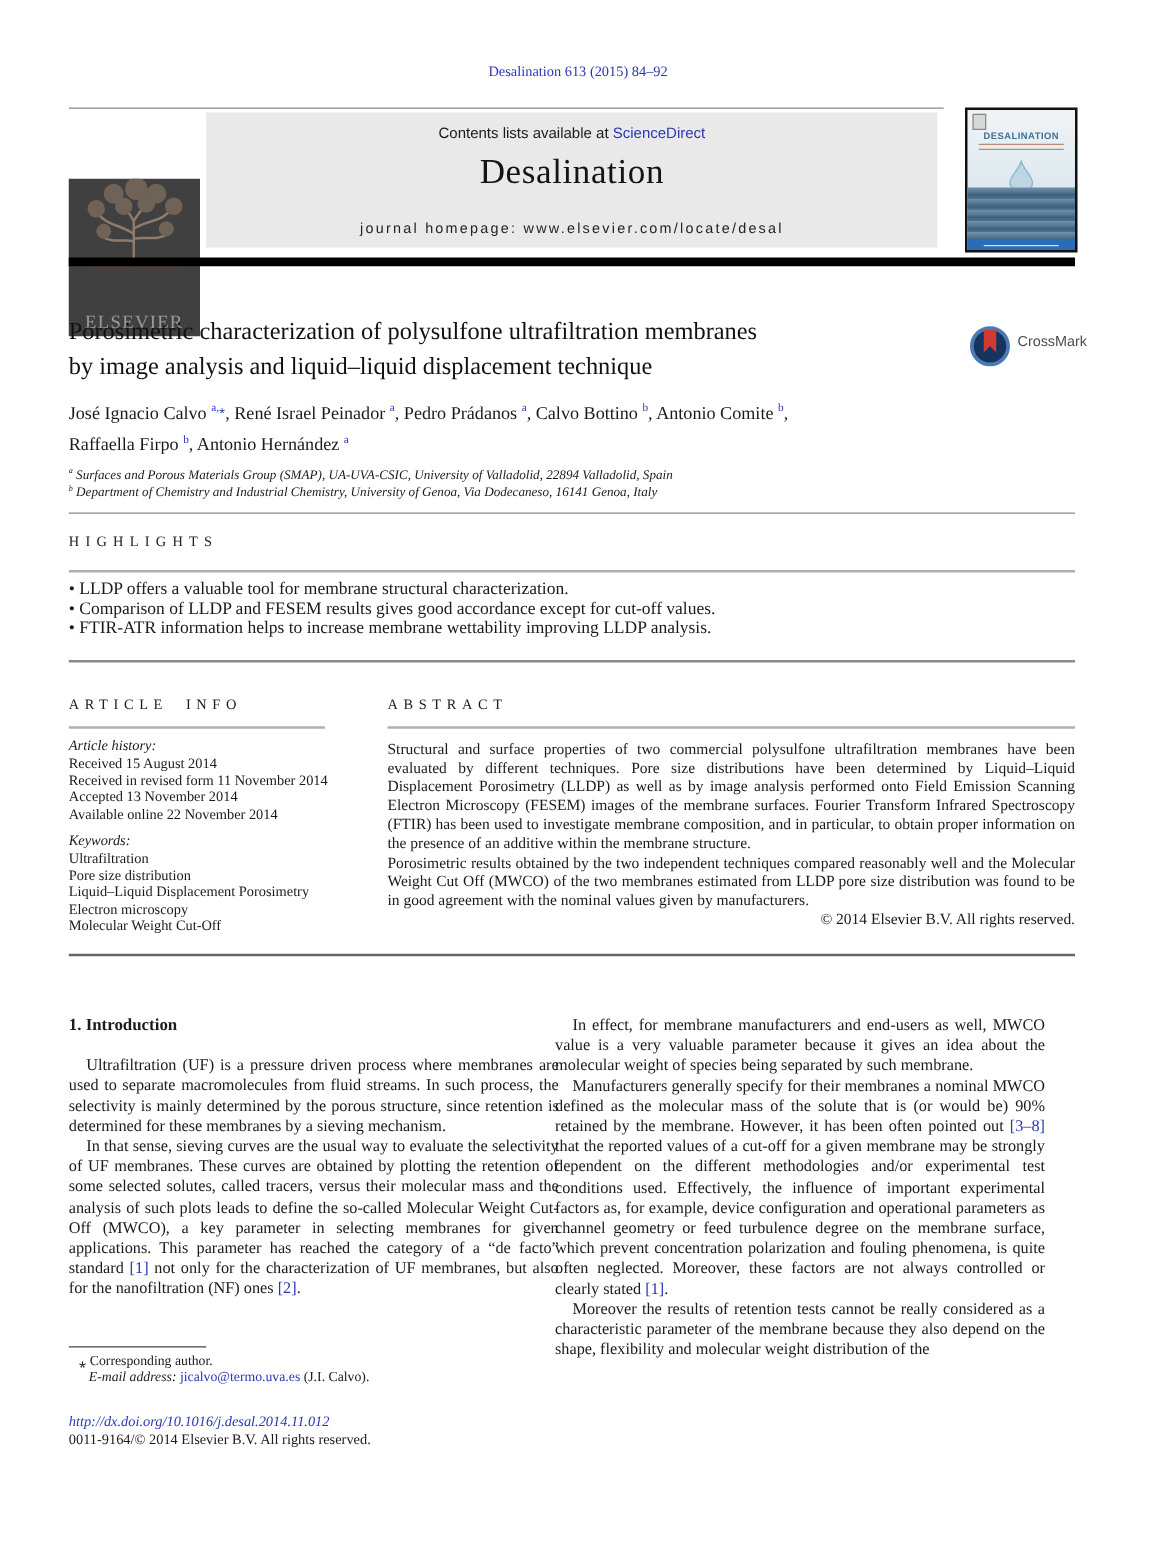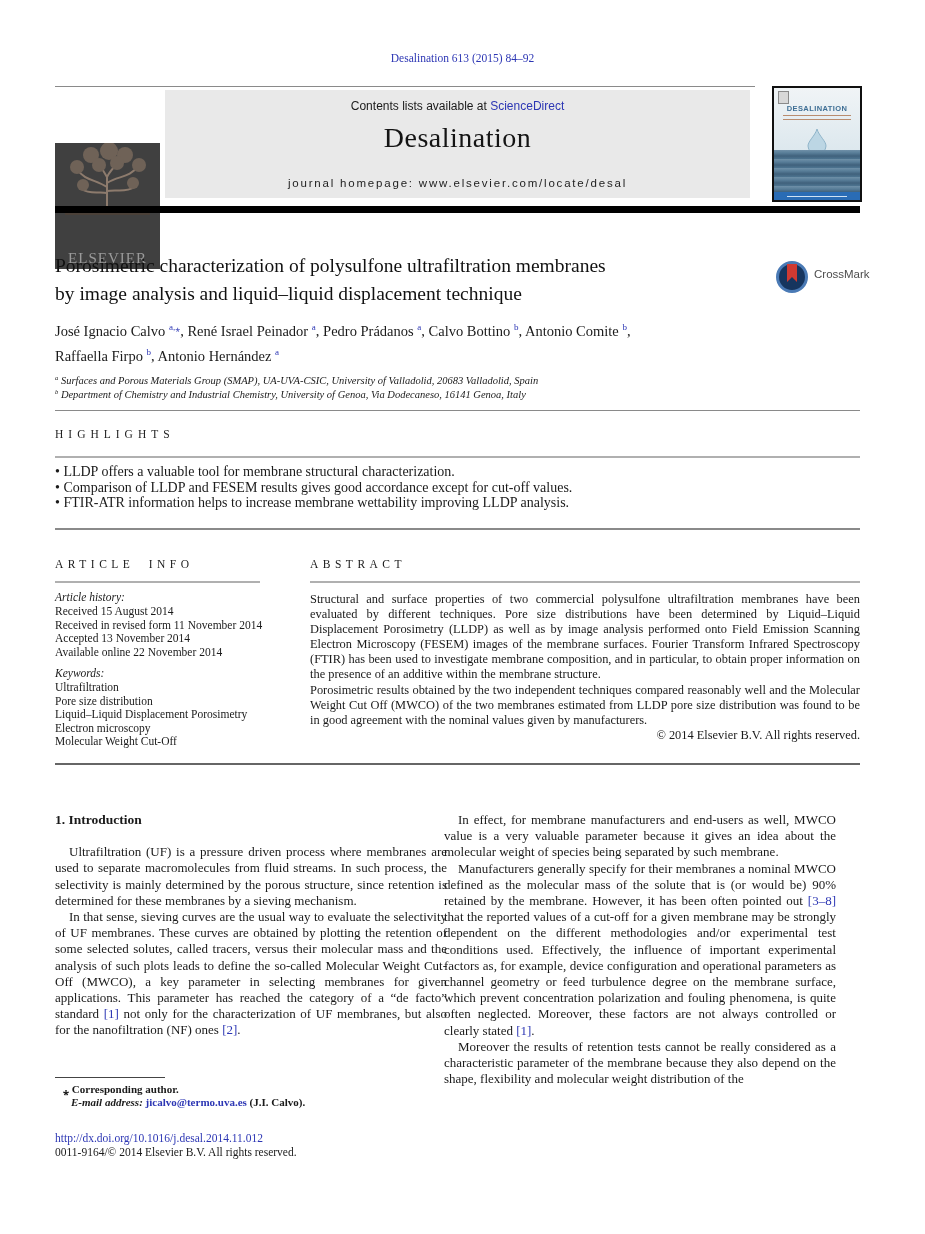--- a/index.html
+++ b/index.html
@@ -67,25 +67,25 @@
 
   .rule4 { top:763px; left:55px; width:805px; height:2px; background:#666; }
 
   .col { top:812px; width:392px; font-size:13px; line-height:16.2px; text-align:justify; }
   .col-left { left:55px; }
   .col-right { left:444px; }
   .sec-heading { font-size:13.5px; font-weight:bold; margin:0 0 16px 0; text-align:left; }
   .col p { margin:0; text-indent:14px; }
 
   .fn-rule { top:1077px; left:55px; width:110px; background:#444; }
-  .fn { left:55px; width:392px; font-size:11px; line-height:13.5px;font-weight:bold; }
+  .fn { left:55px; width:392px; font-size:11px; line-height:13.5px; }
   .fn-star { top:1083px; text-indent:8px; }
   .fn-email { top:1096px; text-indent:16px; }
 
-  .doi { top:1132px; left:55px; font-size:11.5px; }
+  .doi { top:1132px; left:55px; font-size:11.5px;font-style:italic; }
   .issn { top:1146px; left:55px; font-size:11.5px; }
 </style>
 </head>
 <body>
 
 <div class="page">
 
   <div class="abs citation link">Desalination 613 (2015) 84–92</div>
   <div class="rule rule-top"></div>
 
@@ -148,21 +148,21 @@
     <svg class="abs" style="left:9px; top:6px;" width="14" height="22" viewBox="0 0 14 22">
       <path d="M2 0 H12 V18 L7 13 L2 18 Z" fill="#cf3a32"></path>
     </svg>
     <div class="cm-label sans">CrossMark</div>
   </div>
 
   <div class="abs authors" style="white-space:pre-line"><span>José Ignacio Calvo </span><span class="link sup">a,⁎</span><span>, René Israel Peinador </span><span class="link sup">a</span><span>, Pedro Prádanos </span><span class="link sup">a</span><span>, Calvo Bottino </span><span class="link sup">b</span><span>, Antonio Comite </span><span class="link sup">b</span><span>,
 </span><span>Raffaella Firpo </span><span class="link sup">b</span><span>, Antonio Hernández </span><span class="link sup">a</span></div>
 
   <div class="abs affils">
-    <div><span class="sup">a</span><span> Surfaces and Porous Materials Group (SMAP), UA-UVA-CSIC, University of Valladolid, 20683 Valladolid, Spain</span></div>
+    <div><span class="sup">a</span><span> Surfaces and Porous Materials Group (SMAP), UA-UVA-CSIC, University of Valladolid, 22894 Valladolid, Spain</span></div>
     <div><span class="sup">b</span><span> Department of Chemistry and Industrial Chemistry, University of Genoa, Via Dodecaneso, 16141 Genoa, Italy</span></div>
   </div>
 
   <div class="rule rule1"></div>
   <div class="abs hl-heading">HIGHLIGHTS</div>
   <div class="abs rule2"></div>
   <div class="abs hl-list">
       <div class="hl-item">LLDP offers a valuable tool for membrane structural characterization.</div>
       <div class="hl-item">Comparison of LLDP and FESEM results gives good accordance except for cut-off values.</div>
       <div class="hl-item">FTIR-ATR information helps to increase membrane wettability improving LLDP analysis.</div>

